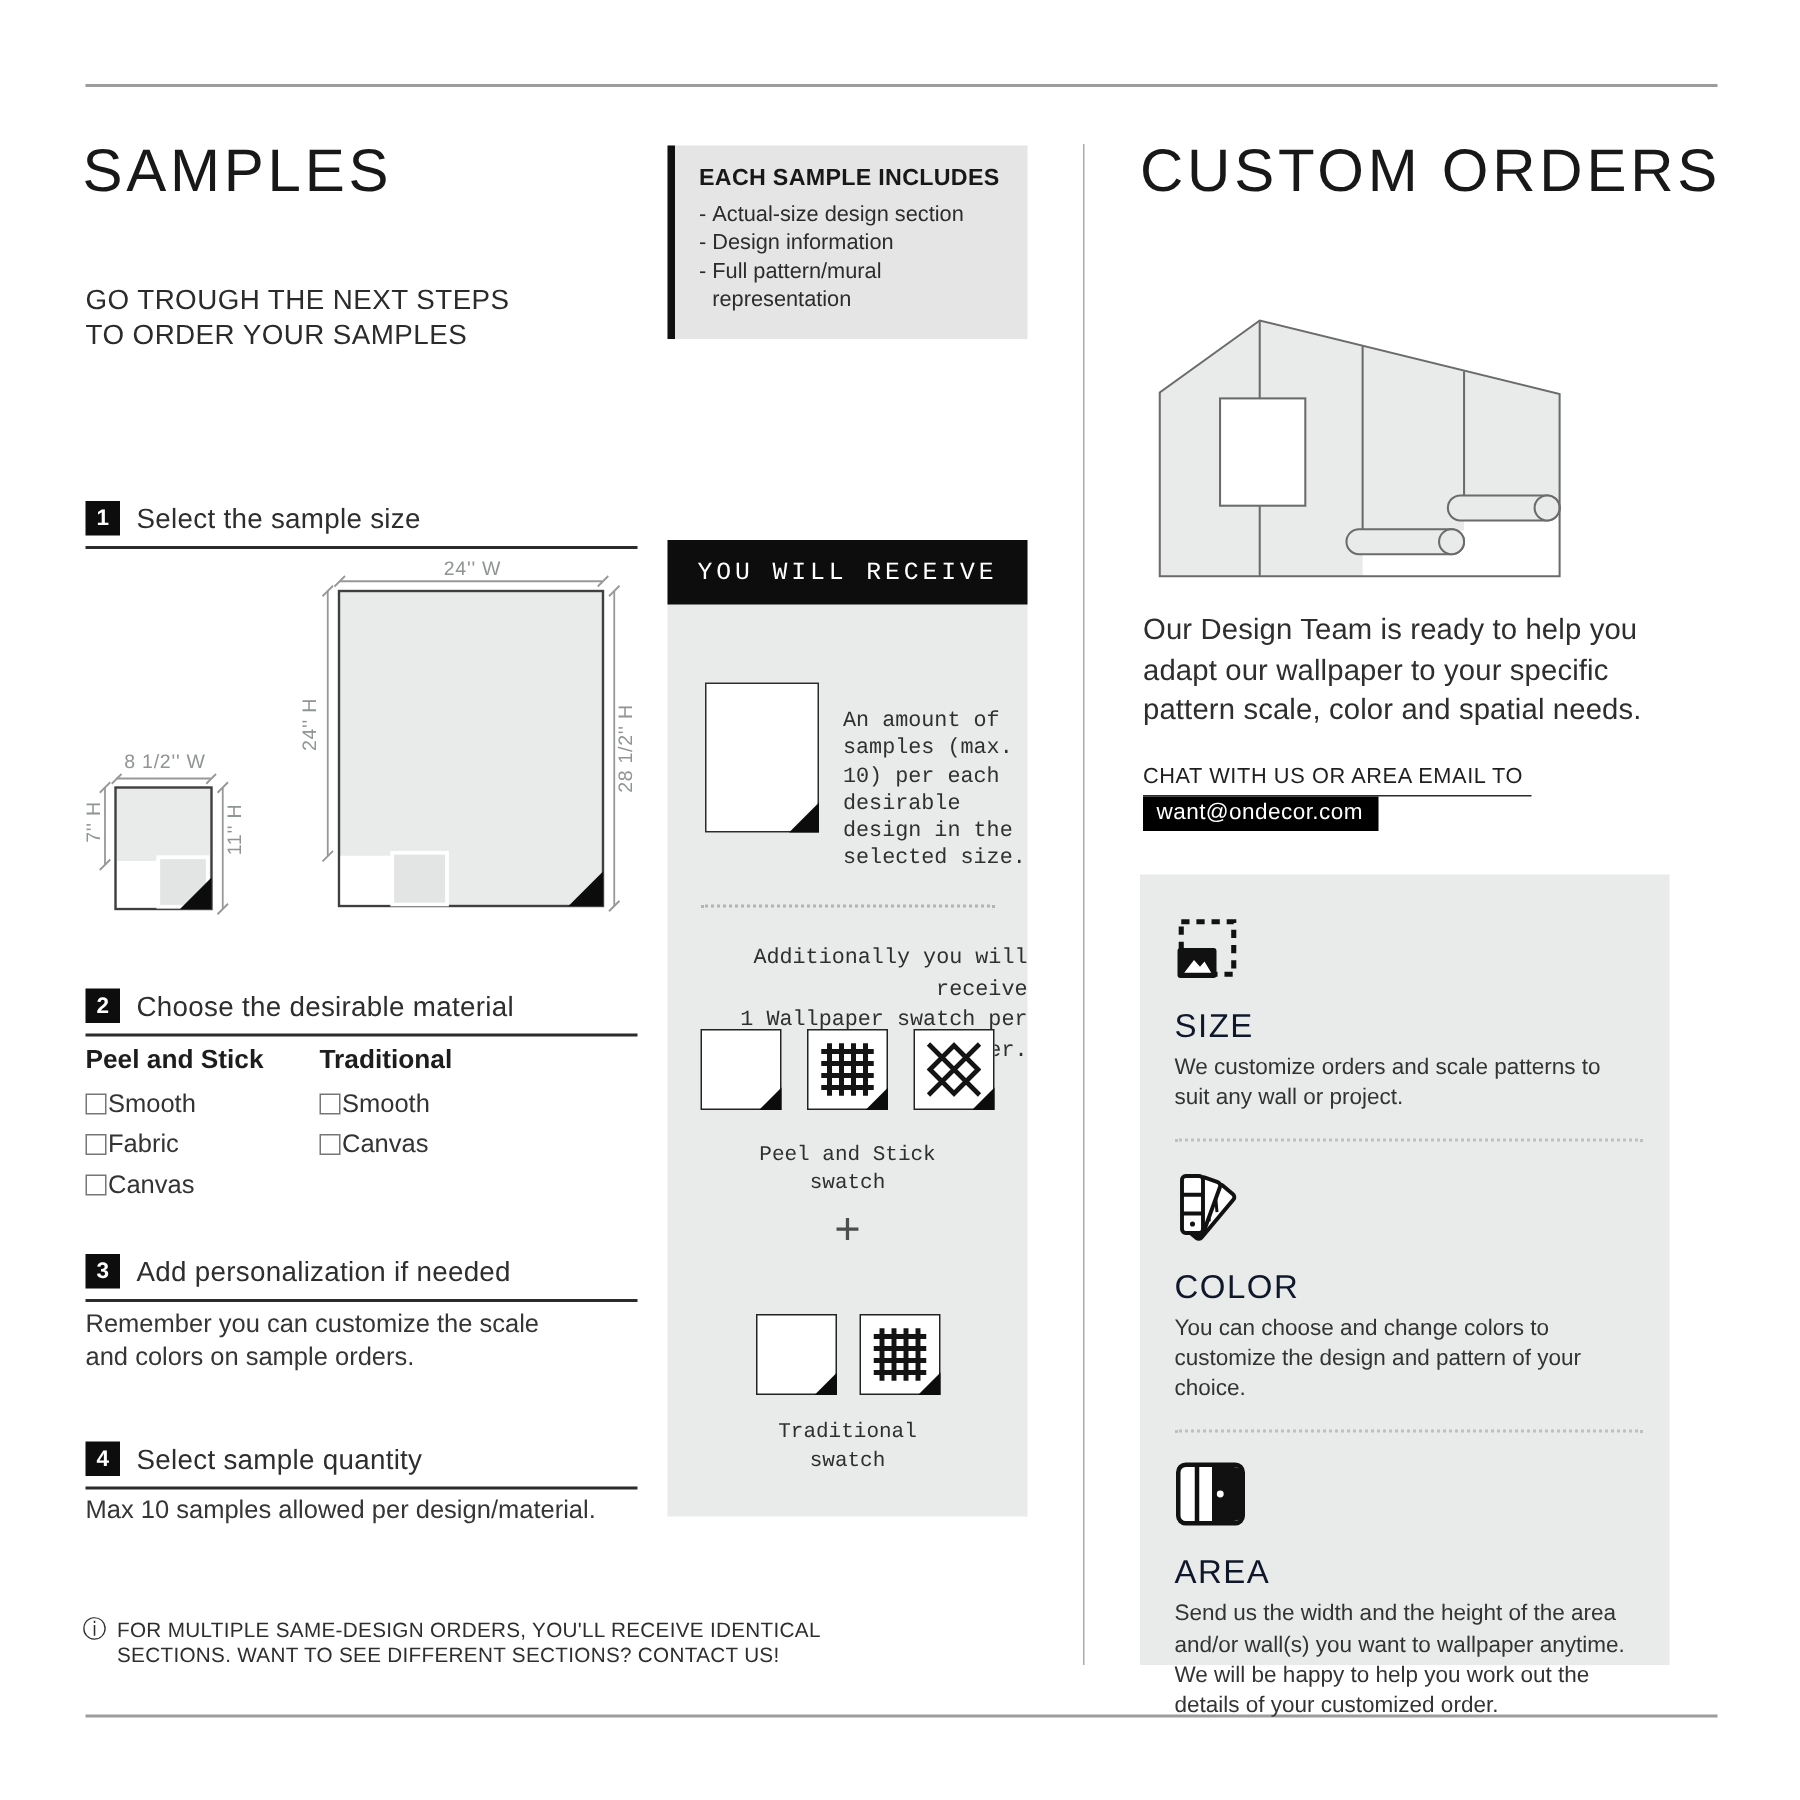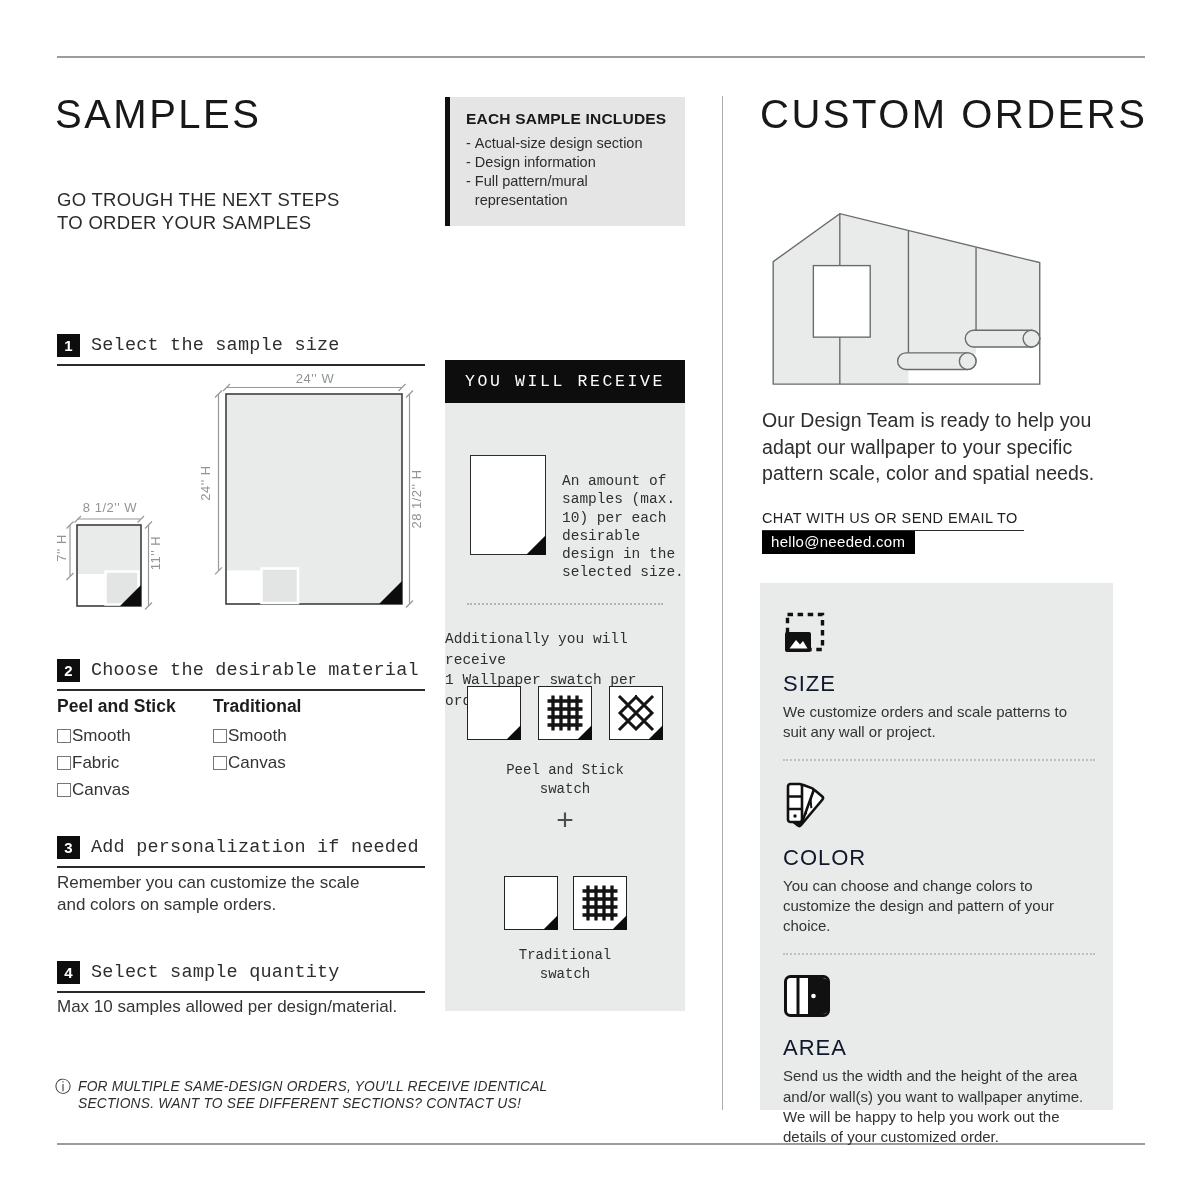--- a/index.html
+++ b/index.html
@@ -15,54 +15,54 @@
   
   .big-title{font-size:40px;letter-spacing:2.5px;font-weight:500;color:#181818;white-space:nowrap;}
   .samples-title{left:55px;top:92px;}
   .custom-title{left:760px;top:92px;}
   .subtitle{left:57px;top:188px;font-size:18.5px;line-height:1.27;letter-spacing:0.3px;color:#2b2b2b;}
 
   
   .step{left:57px;width:368px;display:flex;align-items:center;gap:11px;border-bottom:2px solid #2b2b2b;padding-bottom:7px;}
   .badge{width:23px;height:23px;background:#0d0d0d;color:#fff;font-size:15px;font-weight:bold;
          display:flex;align-items:center;justify-content:center;flex:none;}
-  .step-lbl{font-size:18.5px;color:#2e2e2e;letter-spacing:0.2px;white-space:nowrap;font-family:Liberation Mono, monospace;}
+  .step-lbl{font-size:18.5px;color:#2e2e2e;letter-spacing:0.2px;white-space:nowrap;}
 
   .body-text{font-size:17px;line-height:1.28;color:#353535;}
 
   
   .mat-title{font-size:17.5px;font-weight:bold;color:#1d1d1d;margin-bottom:9px;}
   .mat-opt{display:flex;align-items:center;gap:1px;font-size:17px;color:#333;margin-bottom:7px;}
   .cbx{width:12px;height:12px;border:1.6px solid #767676;flex:none;background:#fff;}
 
   
   .footnote{left:55px;top:1078px;display:flex;gap:7px;width:505px;}
   .info-glyph{font-size:16px;color:#2e2e2e;line-height:1.15;}
-  .footnote-text{font-size:13.8px;line-height:1.25;letter-spacing:0.2px;color:#2e2e2e;font-style:italic;}
+  .footnote-text{font-size:13.8px;line-height:1.25;letter-spacing:0.2px;color:#2e2e2e;}
 
   
   .includes-box{left:445px;top:97px;width:240px;box-sizing:border-box;background:#e5e5e5;
                 border-left:5px solid #101010;padding:13px 12px 15px 16px;}
   .inc-title{font-size:15.5px;font-weight:bold;color:#181818;margin-bottom:6px;letter-spacing:0.2px;}
   .inc-item{display:flex;font-size:14.5px;line-height:1.32;color:#2c2c2c;}
   .inc-item .dash{margin-right:4px;flex:none;}
 
   
   .receive-panel{left:445px;top:360px;width:240px;height:651px;background:#e9eaea;font-family:Liberation Mono, monospace;}
   .rp-header{height:43px;background:#0d0d0d;color:#fff;display:flex;align-items:center;justify-content:center;
              font-size:16.5px;letter-spacing:2.6px;white-space:nowrap;}
   .sheet-row{position:absolute;left:25px;top:95px;display:flex;gap:16px;}
   .sheet{width:74px;height:98px;background:#fff;border:1.5px solid #2c2c2c;position:relative;flex:none;}
   .fold-lg::after{content:"";position:absolute;right:-1px;bottom:-1px;width:0;height:0;
                   border-style:solid;border-width:0 0 20px 20px;border-color:transparent transparent #0c0c0c transparent;}
   .fold-sm::after{content:"";position:absolute;right:-1px;bottom:-1px;width:0;height:0;
                   border-style:solid;border-width:0 0 15px 15px;border-color:transparent transparent #0c0c0c transparent;}
   .sheet-text{font-size:14.5px;line-height:1.26;color:#303030;padding-top:17px;width:122px;}
   .rp-dotted{position:absolute;left:22px;top:243px;width:196px;border-top:2px dotted #b3b3b3;}
-  .rp-additional{position:absolute;left:0;top:269px;width:100%;text-align:left;font-size:14.5px;line-height:1.42;color:#2f2f2f;}
+  .rp-additional{position:absolute;left:0;top:269px;width:100%;text-align:right;font-size:14.5px;line-height:1.42;color:#2f2f2f;}
   .swatch-row{position:absolute;left:0;width:100%;display:flex;justify-content:center;}
   .row1{top:326px;gap:17px;}
   .row2{top:516px;gap:15px;}
   .swatch{width:52px;height:52px;background:#fff;border:1.5px solid #222;position:relative;flex:none;}
   .swatch svg{position:absolute;left:0;top:0;width:100%;height:100%;}
   .swatch-caption{position:absolute;left:0;width:100%;text-align:center;font-size:14px;line-height:1.35;color:#2f2f2f;}
   .cap-peel{top:401px;}
   .cap-trad{top:586px;}
   .plus-sign{position:absolute;left:0;top:445px;width:100%;text-align:center;font-size:30px;font-weight:300;color:#4d4d4d;}
 
@@ -276,22 +276,22 @@
       <rect x="138" y="159" width="80" height="17" rx="8.5" fill="#e9eaea"></rect>
       <circle cx="209.5" cy="167.5" r="8.5" fill="#e9eaea"></circle>
       <rect x="207" y="136" width="76" height="17" rx="8.5" fill="#e9eaea"></rect>
       <circle cx="274.5" cy="144.5" r="8.5" fill="#e9eaea"></circle>
       <polygon points="11,191 11,66 79,17 283,67 283,191"></polygon>
     </g>
   </svg>
 
   <div class="abs intro">Our Design Team is ready to help you adapt our wallpaper to your specific pattern scale, color and spatial needs.</div>
 
-  <div class="abs chat-label">CHAT WITH US OR SEND EMAIL TO</div>
-  <div class="abs email-chip">hello@needed.com</div>
+  <div class="abs chat-label">CHAT WITH US OR AREA EMAIL TO</div>
+  <div class="abs email-chip">want@ondecor.com</div>
 
   <div class="abs features">
 
     <svg class="feat-icon" width="44" height="44" viewBox="0 0 44 44">
       <rect x="4.5" y="4.5" width="35" height="35" fill="none" stroke="#111" stroke-width="3.4" stroke-dasharray="5.5,4.6"></rect>
       <rect x="2" y="22" width="26" height="20" rx="2" fill="#111"></rect>
       <path d="M6.5,38.5 L13,30 L17,34.5 L20,31 L24.5,38.5 Z" fill="#fff"></path>
     </svg>
     <div class="feat-title">SIZE</div>
     <div class="feat-text ft-size">We customize orders and scale patterns to suit any wall or project.</div>

